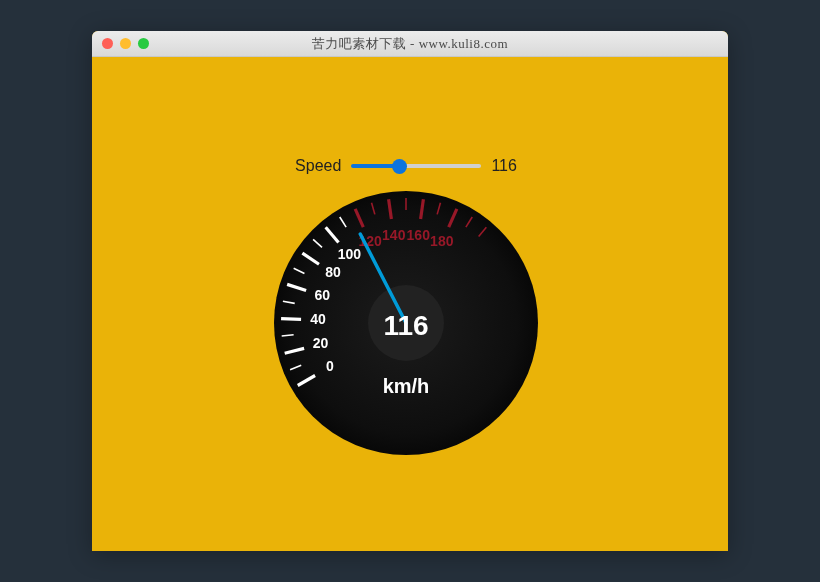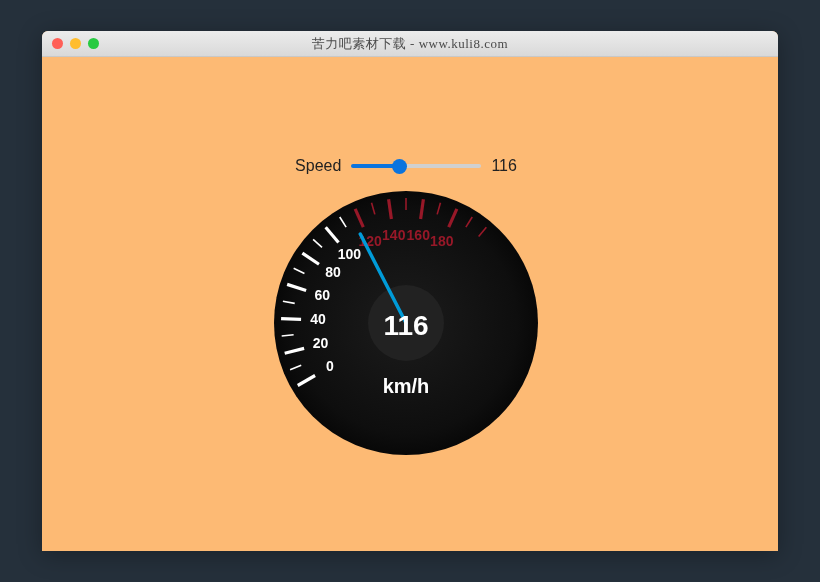--- a/index.html
+++ b/index.html
@@ -6,23 +6,23 @@
     body {
       background: #25303b;
       width: 820px;
       height: 582px;
       font-family: -apple-system, "Helvetica Neue", Arial, sans-serif;
       display: flex;
       align-items: center;
       justify-content: center;
     }
     .window {
-      width: 736px;
+      width: 636px;
       height: 520px;
-      background: #fdba74;
+      background: #eab308;
       border-radius: 6px 6px 0 0;
       box-shadow: 0 4px 24px rgba(0,0,0,0.3);
       overflow: hidden;
     }
     .titlebar {
       height: 26px;
       background: linear-gradient(#ececec, #d9d9d9);
       border-bottom: 1px solid #c8c8c8;
       display: flex;
       align-items: center;

